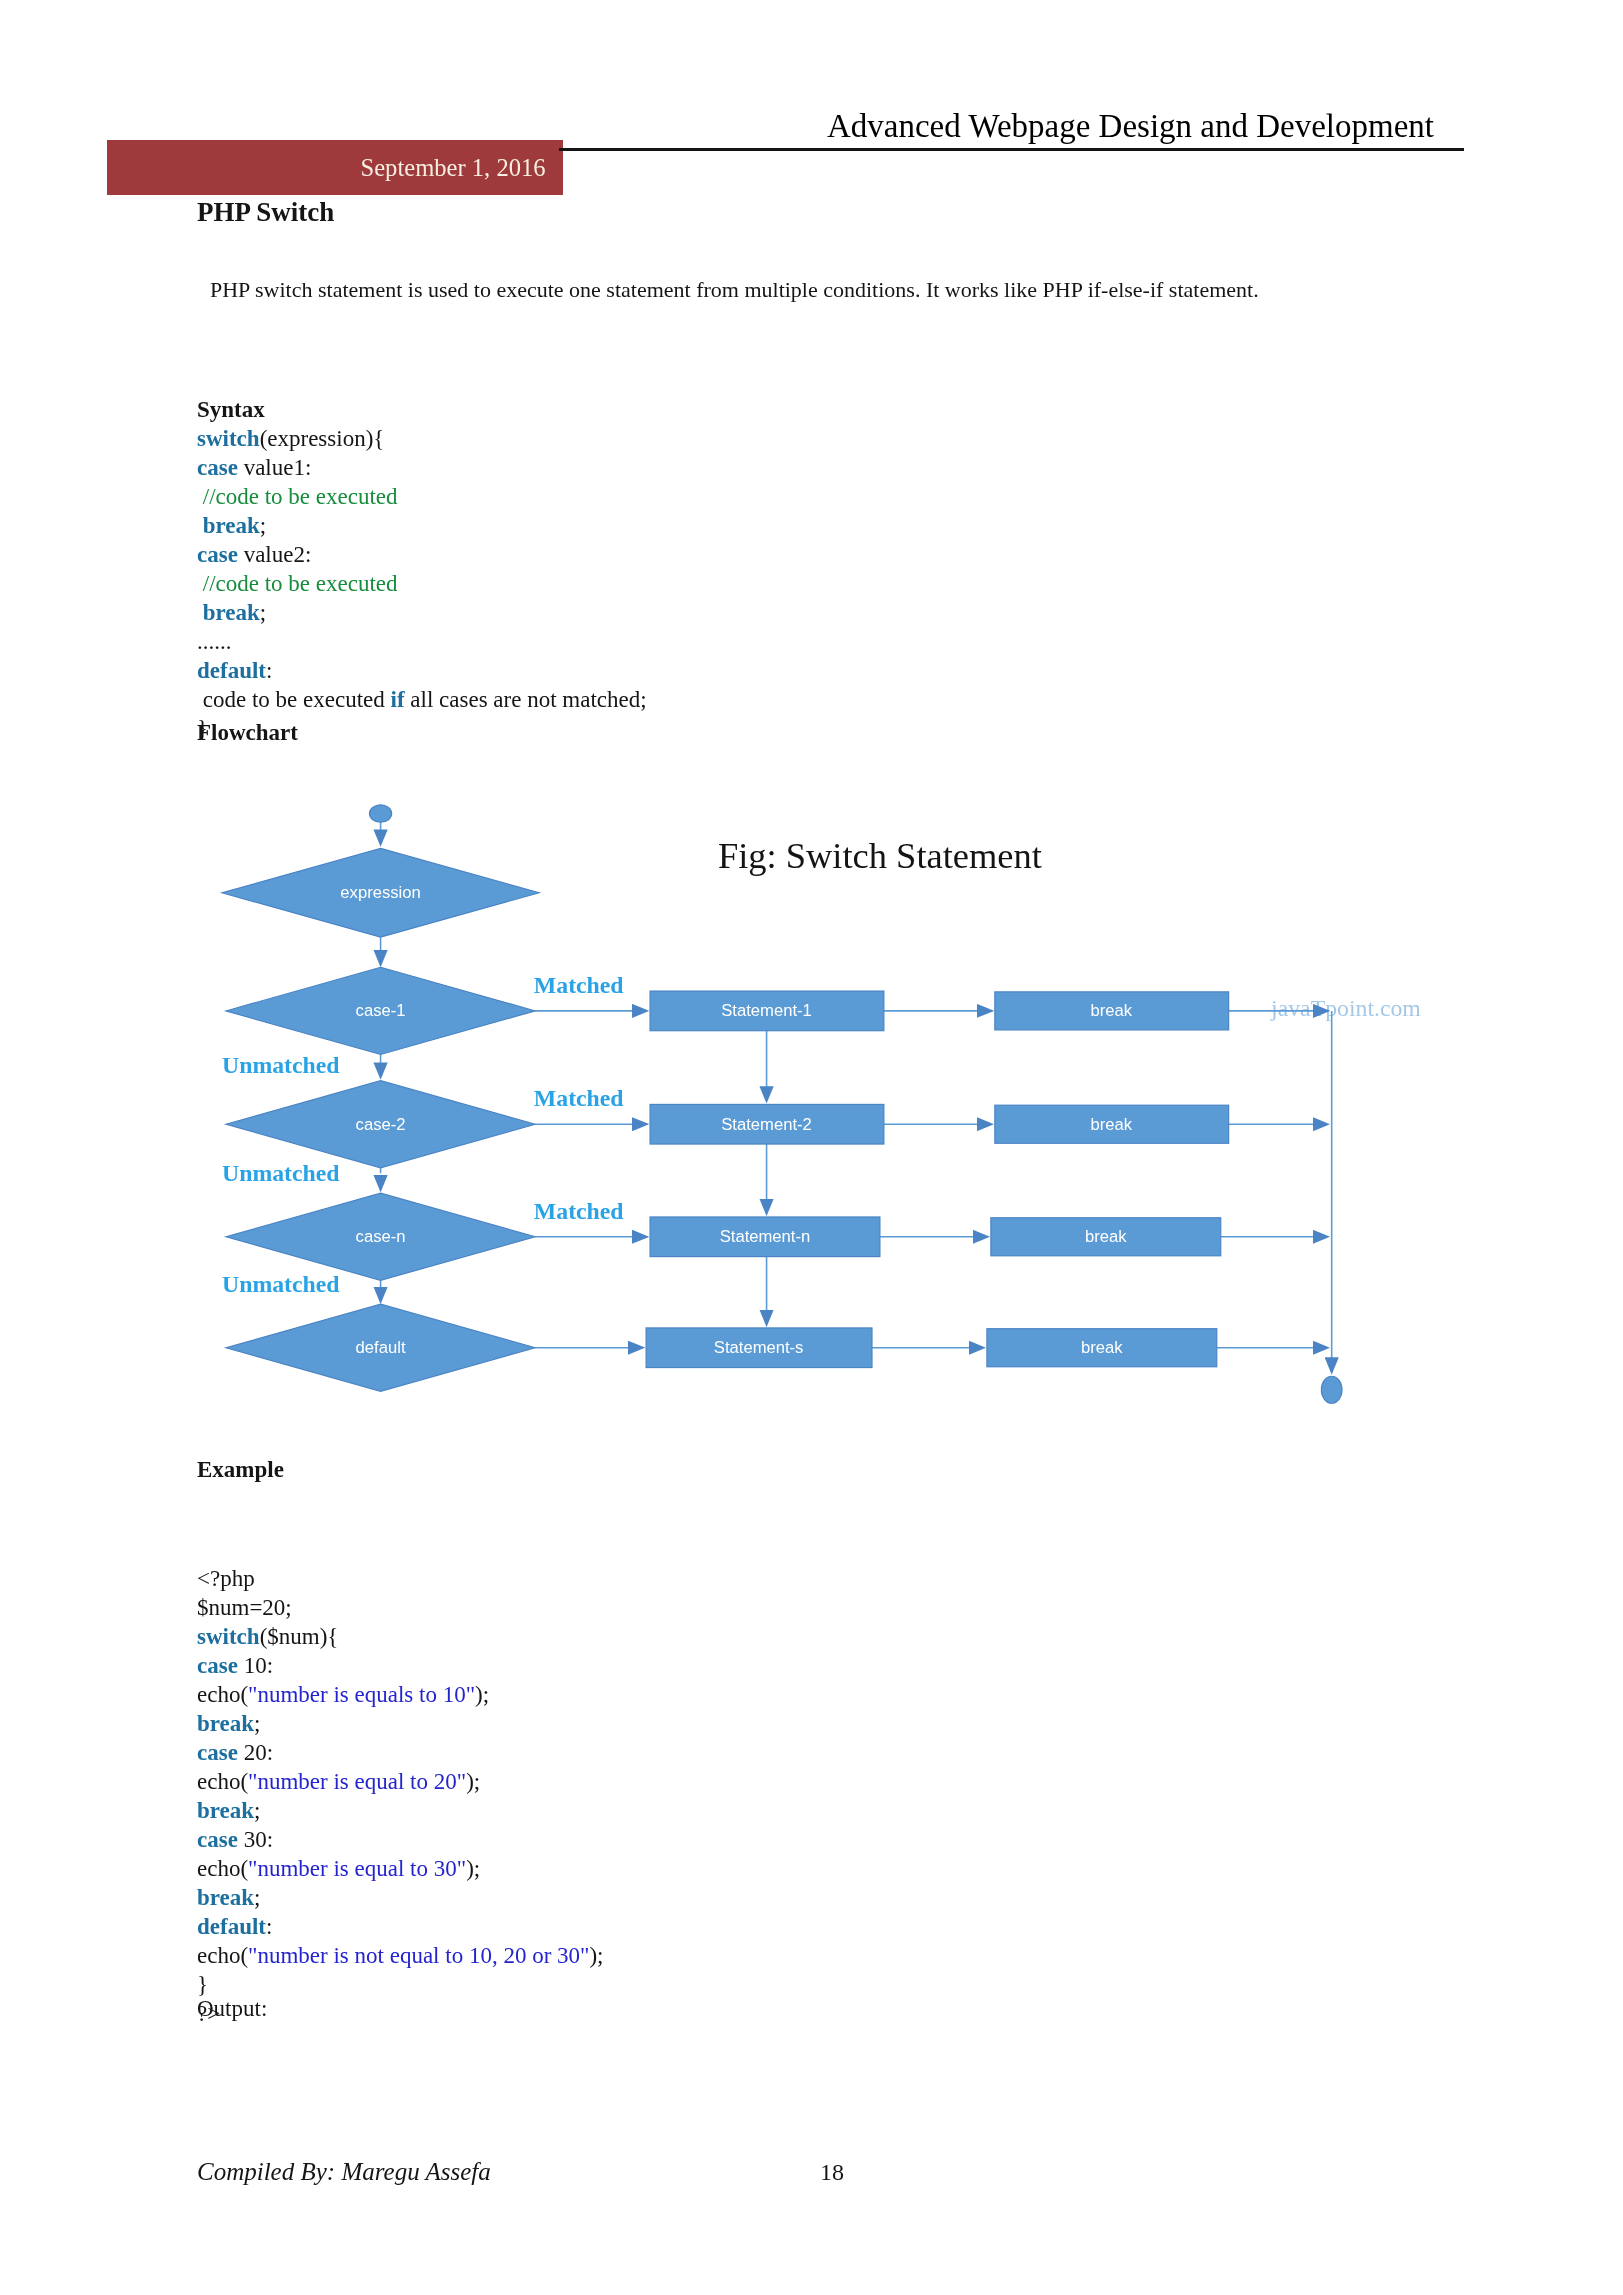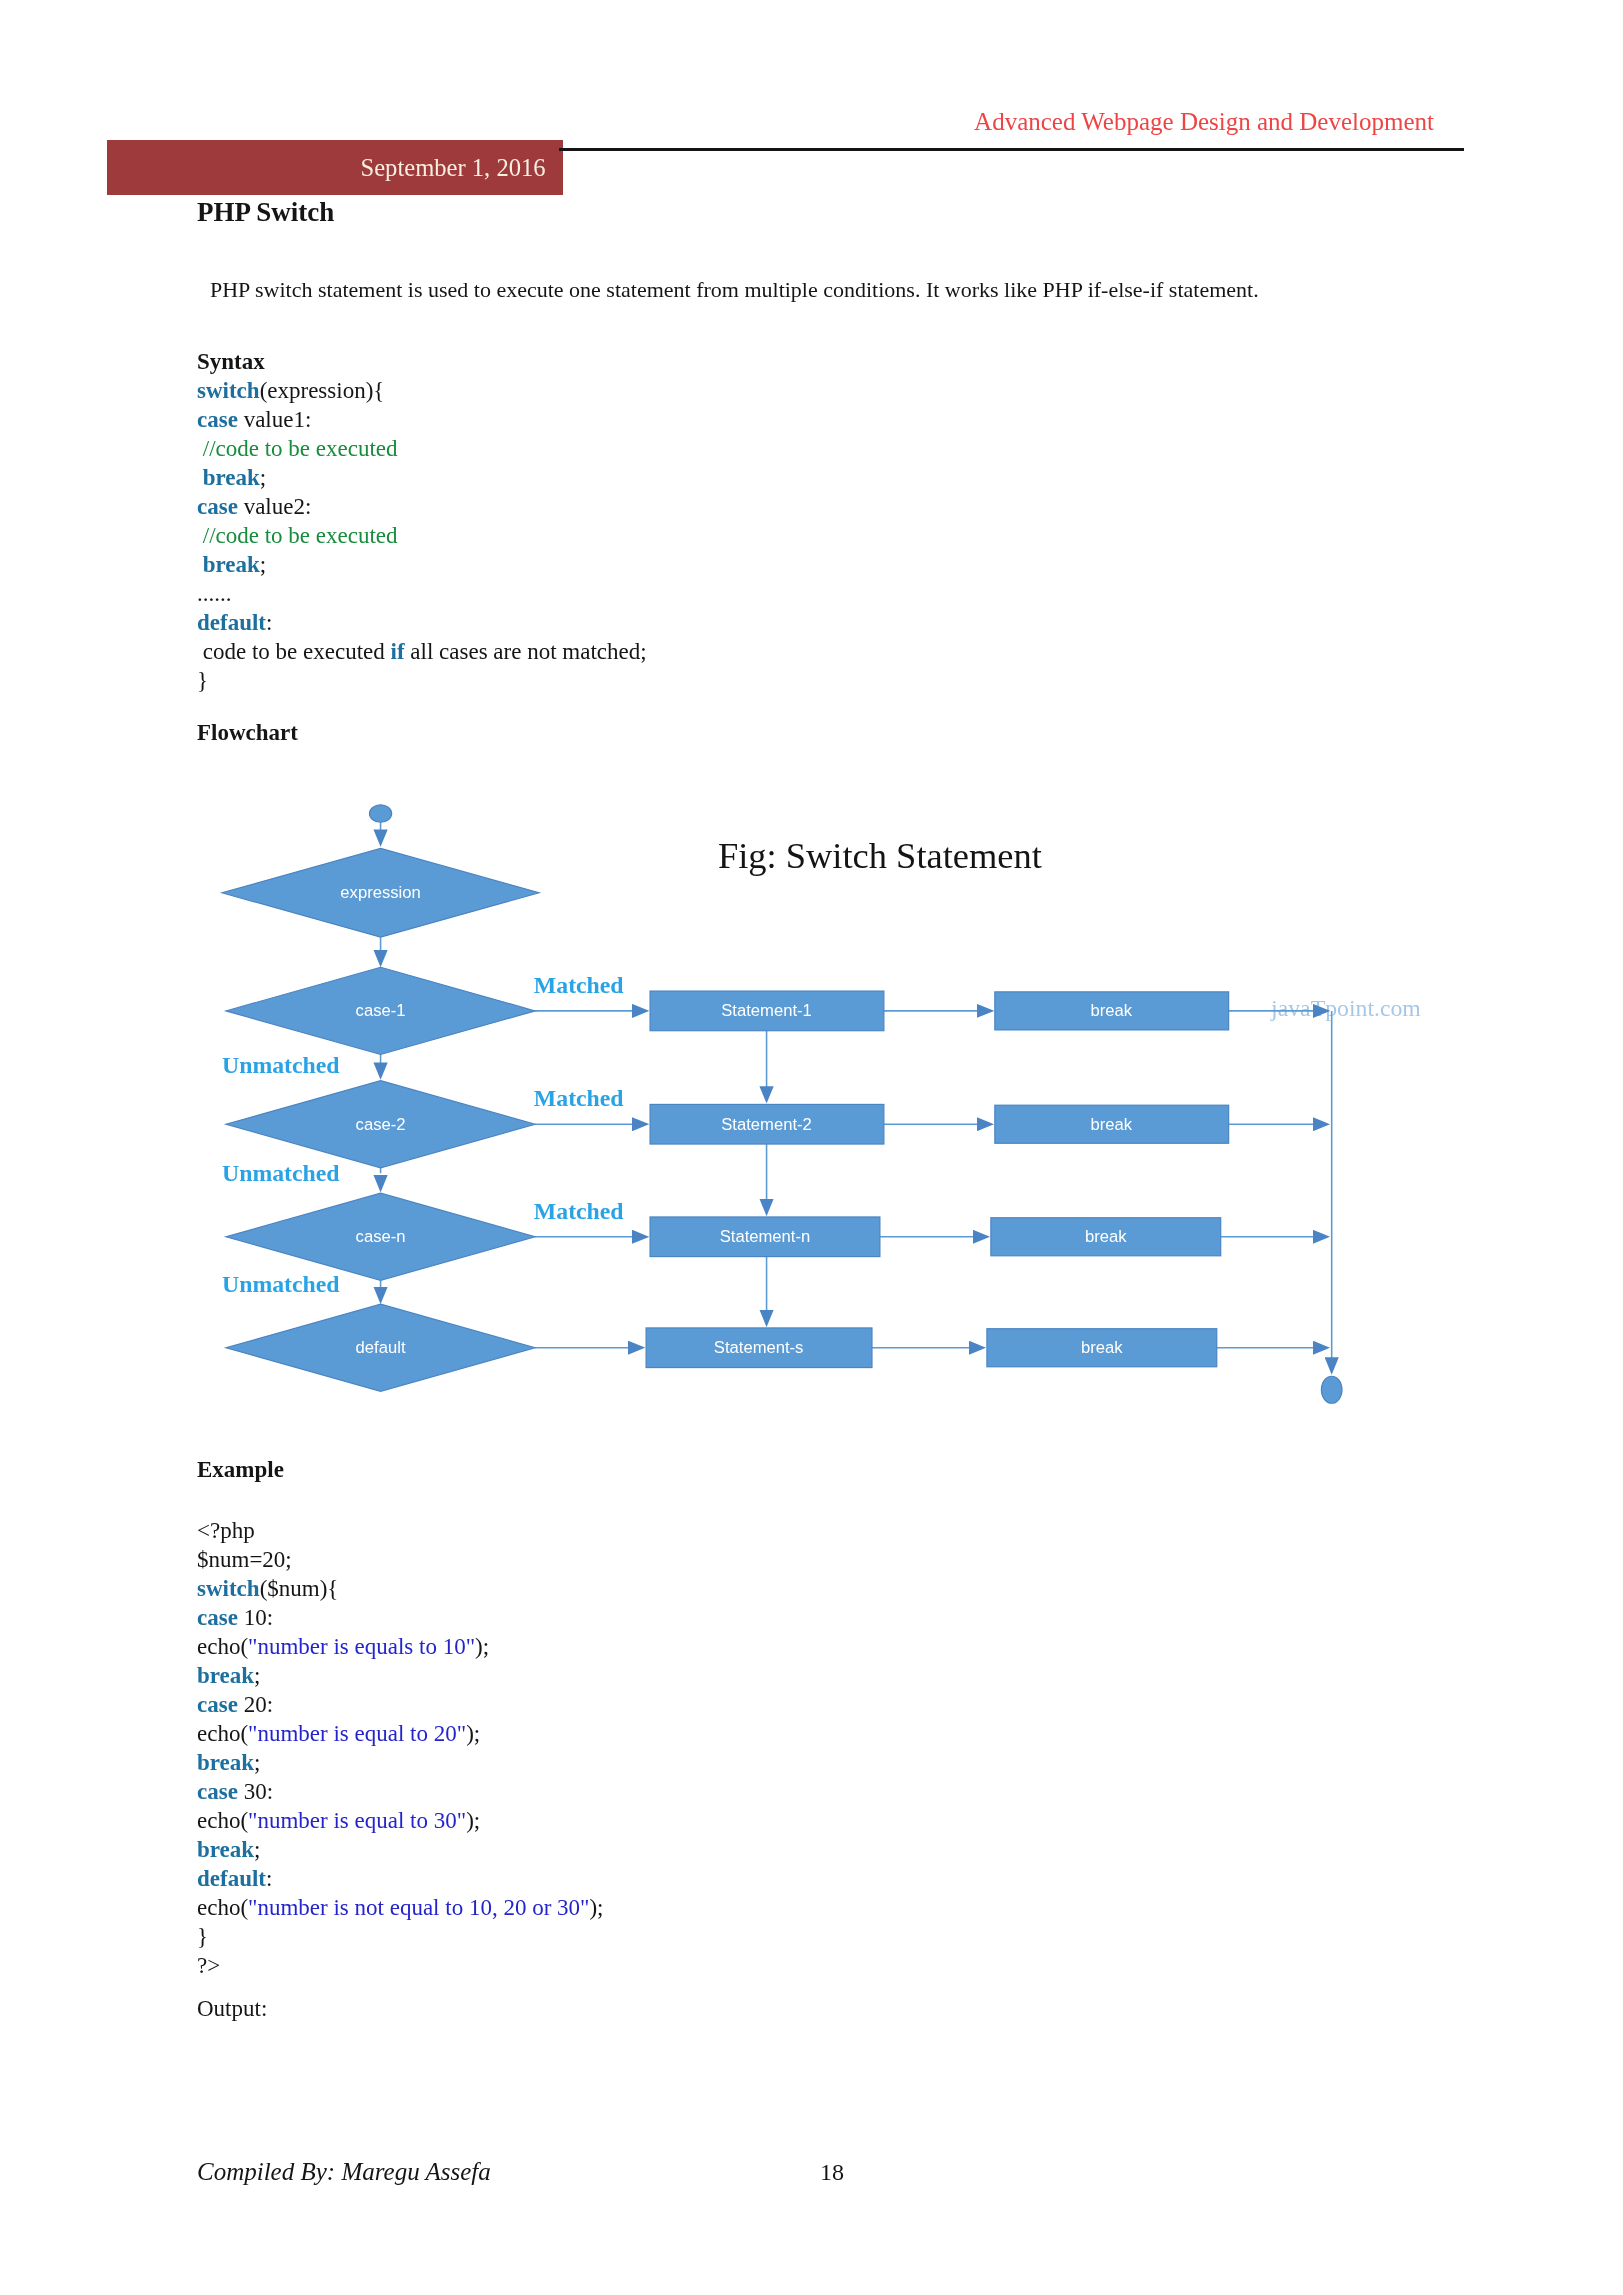--- a/index.html
+++ b/index.html
@@ -5,26 +5,26 @@
   :root{
     --kw:#1d6f9f; --cm:#168c3c; --str:#2424cf; --ink:#151515;
     --shape:#5b9bd5; --shapestroke:#4a84c4; --labelblue:#29a3e6; --hdrred:#9e3a3b;
   }
   html,body{margin:0;padding:0;background:#ffffff;}
   body{width:1623px;height:2295px;position:relative;font-family:"Liberation Serif",serif;color:var(--ink);}
   .abs{position:absolute;}
   .hdr-box{left:107px;top:96px;width:456px;height:55px;background:var(--hdrred);
            display:flex;align-items:center;justify-content:flex-end;padding-right:17.4px;box-sizing:border-box;margin-top:44px;}
   .hdr-box span{color:#f6efe2;font-size:24.6px;}
-  .hdr-title{top:108px;right:189px;font-size:25px;color:#ef4444;}
+  .hdr-title{top:108px;right:189px;font-size:33px;color:#000000;}
   .hdr-rule{left:559px;top:148px;width:905px;height:3.2px;background:#141414;}
   .h-main{left:197px;top:197px;font-size:27px;font-weight:700;margin:0;}
   .intro{left:210px;top:277px;width:1324px;font-size:22px;margin:0;}
   .sub{font-size:23px;font-weight:700;}
-  .codewrap{font-size:23px;line-height:29px;}
+  .codewrap{font-size:23px;line-height:29px;margin-top:48px;}
   .code-line{white-space:pre-wrap;}
   .seg-k{color:var(--kw);font-weight:700;}
   .seg-c{color:var(--cm);text-align:center;}
   .seg-s{color:var(--str);}
   .seg-p{color:var(--ink);}
   .plain{font-size:23px;}
   .footer-left{left:197px;top:2158px;font-size:25px;font-style:italic;}
   .footer-num{left:820px;top:2159px;font-size:24px;text-align:right;}
   svg text{user-select:none;}
   .nodetext{fill:#ffffff;font-family:"Liberation Sans",sans-serif;font-size:21px;}

